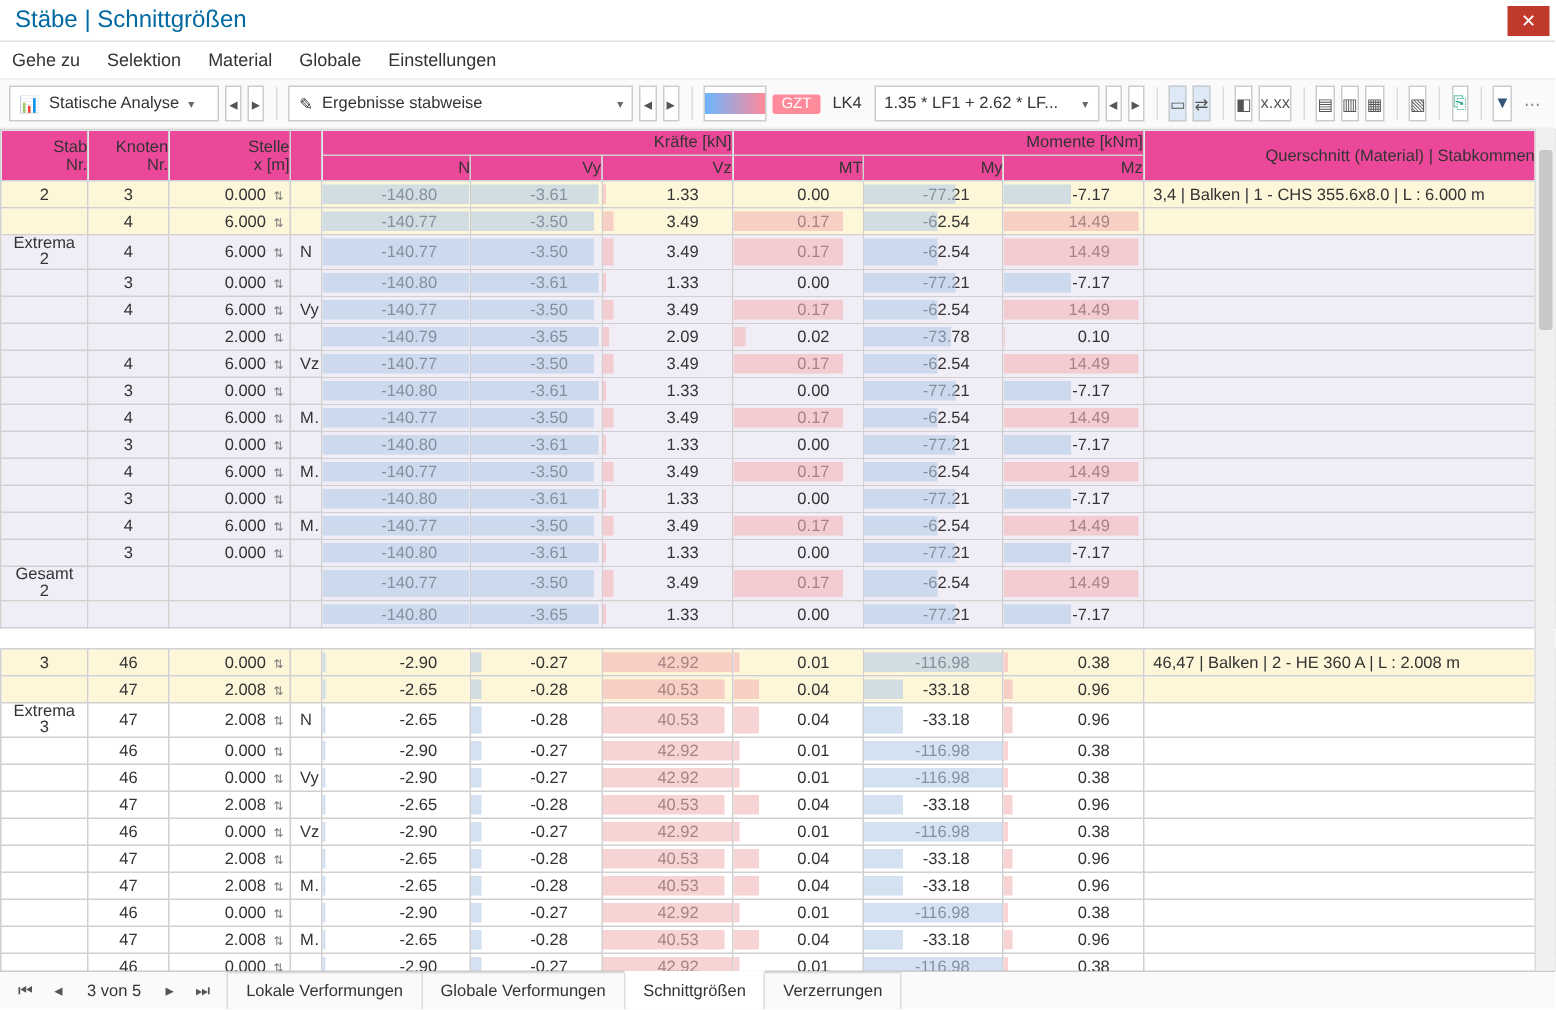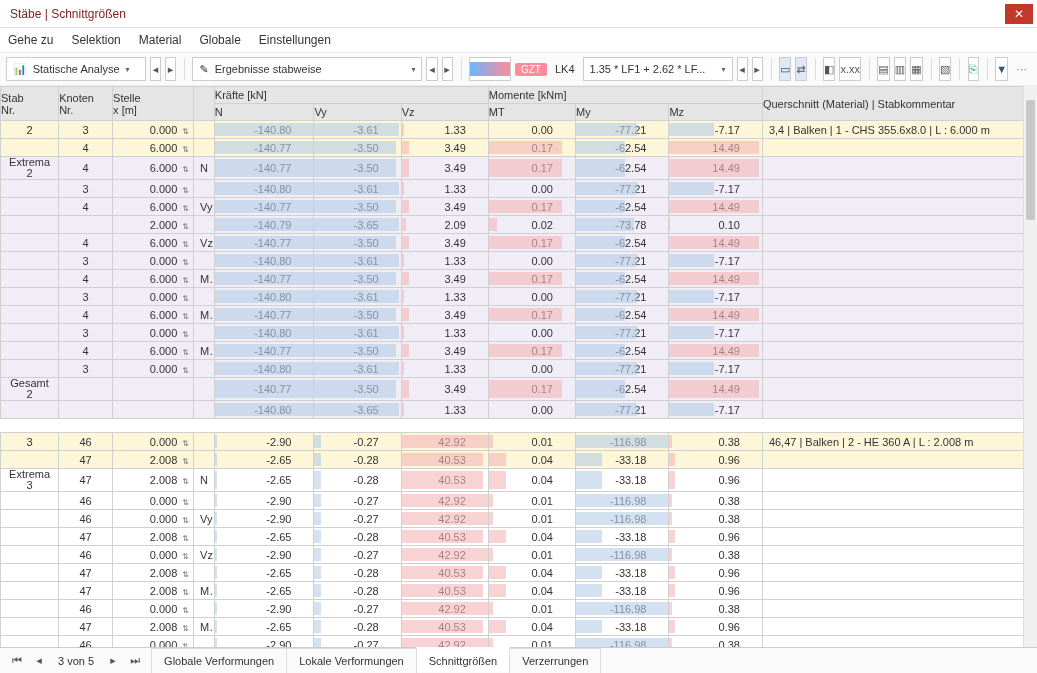--- a/index.html
+++ b/index.html
@@ -1,36 +1,36 @@
 <!DOCTYPE html>
 <html><head>
 <meta charset="utf-8">
 <style>
 *{box-sizing:border-box;margin:0;padding:0}
 body{font-family:"Segoe UI",Arial,sans-serif;font-size:11px;color:#333;background:#fff;width:1037px;height:673px;overflow:hidden;display:flex;flex-direction:column}
 .title-bar{height:28px;display:flex;align-items:center;padding:0 4px 0 10px;justify-content:space-between;border-bottom:1px solid #e0e0e0}
-.title-bar .title{font-size:12px;color:#7f1d1d}
+.title-bar .title{font-size:16px;color:#0369a1}
 .close-btn{width:28px;height:20px;background:#c0392b;color:#fff;display:flex;align-items:center;justify-content:center;font-size:12px;cursor:pointer}
 .menu-bar{height:24px;display:flex;align-items:center;padding:0 8px;gap:18px;color:#333;font-size:12px}
 .menu-bar span{cursor:pointer}
 .tool-row{height:34px;display:flex;align-items:center;padding:2px 6px;gap:4px;border-top:1px solid #eee;border-bottom:1px solid #eee;background:#fafafa}
 .tool-row .combo{height:24px;border:1px solid #ccc;background:#fff;display:flex;align-items:center;padding:0 6px;font-size:11px;gap:6px}
 .combo .caret{font-size:8px;color:#666}
 .tool-row .sep{width:1px;height:22px;background:#ddd;margin:0 4px}
 .iconbtn{width:26px;height:24px;border:1px solid #ccc;background:#fff;display:flex;align-items:center;justify-content:center;font-size:11px;color:#555;cursor:pointer}
 .iconbtn.hl{background:#dde9f6}
 .gzt-badge{background:#ff8a99;color:#fff;padding:1px 6px;font-size:10px;border-radius:2px}
 .table-wrap{flex:1;overflow:auto;position:relative}
 table{border-collapse:collapse;width:100%;table-layout:fixed}
 col.c0{width:56px}col.c1{width:52px}col.c2{width:78px}col.c3{width:20px}
 col.c4{width:96px}col.c5{width:84px}col.c6{width:84px}
 col.c7{width:84px}col.c8{width:90px}col.c9{width:90px}
 col.c10{width:264px}
 th,td{border:1px solid #d0d0d0;height:18px;font-size:11px;white-space:nowrap;overflow:hidden;text-overflow:ellipsis}
-th{background:#e5e5e5;font-weight:normal;color:#333;text-align:left}
+th{background:#ec4899;font-weight:normal;color:#333;text-align:right}
 th.grp{border-bottom:none;height:17px}
 td.num{text-align:right;padding-right:22px;position:relative}
 td.center{text-align:center}
 td.left{text-align:left;padding-left:6px}
 td.stelle{text-align:right;padding-right:4px}
 .bar{position:absolute;top:2px;bottom:2px;left:0;opacity:.6}
 .bar.blue{background:#b5cde8}
 .bar.red{background:#f4b6b6}
 tr.hdr2 th{height:17px}
 tr.yellow td{background:#fdf6d9}
@@ -520,18 +520,18 @@
 
 <div class="footer">
   <div class="pager">
     <span class="pbtn">⏮</span>
     <span class="pbtn">◂</span>
     <span style="padding:0 6px">3 von 5</span>
     <span class="pbtn">▸</span>
     <span class="pbtn">⏭</span>
   </div>
   <div class="tabs" id="tabs">
+      <div class="tab">Lokale Verformungen</div>
       <div class="tab">Globale Verformungen</div>
-      <div class="tab">Lokale Verformungen</div>
       <div class="tab active">Schnittgrößen</div>
       <div class="tab">Verzerrungen</div>
     </div>
 </div>
 
 </body></html>

